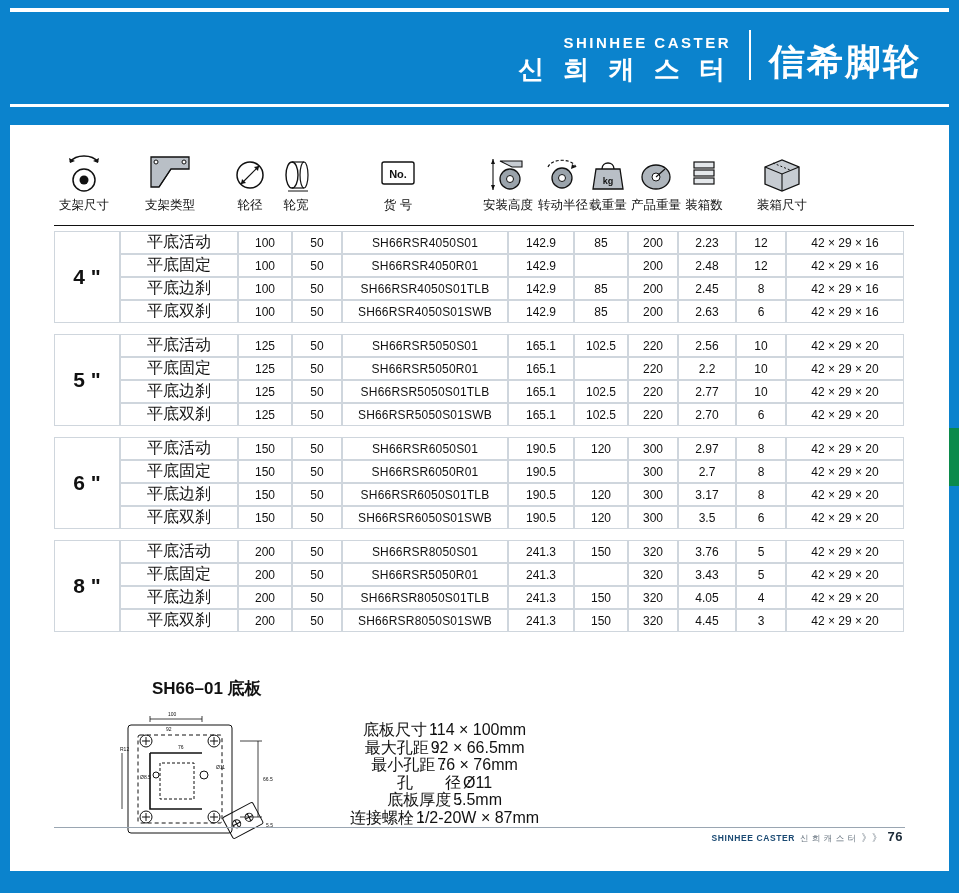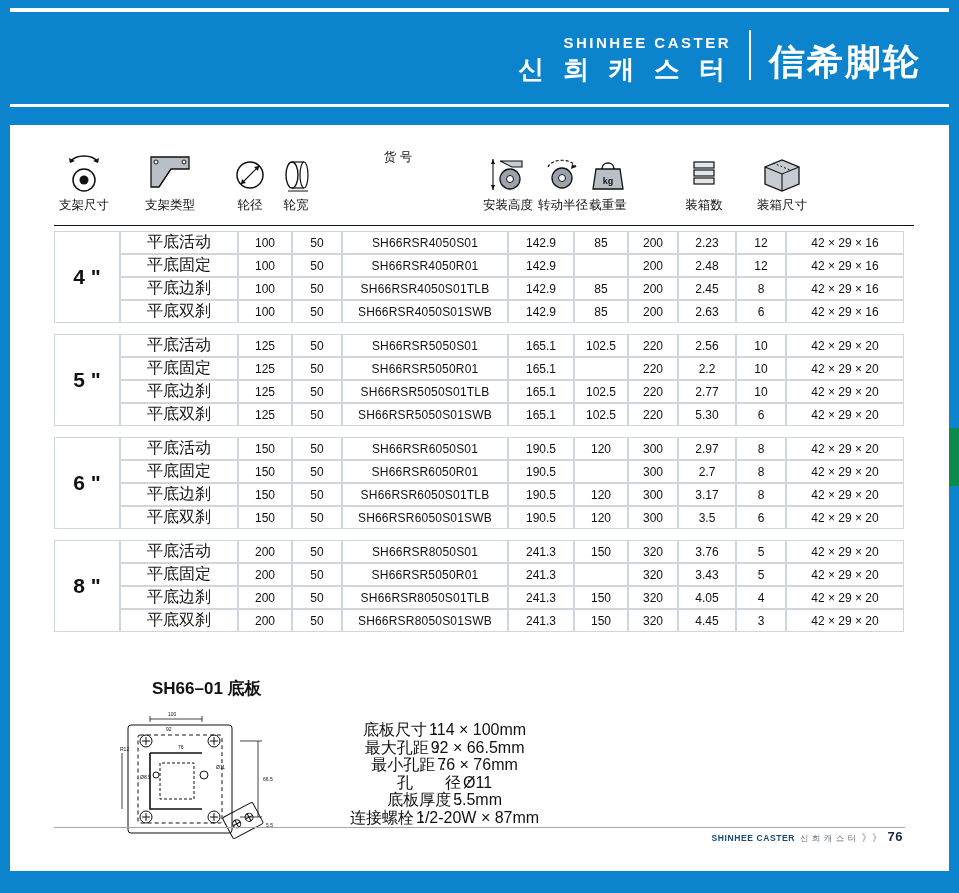--- a/index.html
+++ b/index.html
@@ -206,20 +206,26 @@
             <line x1="18" y1="13" x2="30" y2="13" stroke="#111" stroke-width="1.2"></line>
             <line x1="18" y1="39" x2="30" y2="39" stroke="#111" stroke-width="1.2"></line>
             <ellipse cx="30" cy="26" rx="4" ry="13" stroke="#111" stroke-width="1.2" fill="none"></ellipse>
             <path d="M14 42 L34 42" stroke="#111" stroke-width="1"></path>
           </svg>
         </div>
         <div class="cap">轮宽</div>
       </div>
 
       <div class="ih" style="left:264px;width:160px;">
+        <div class="glyph">
+          <svg width="60" height="46" viewBox="0 0 60 46">
+            <rect x="14" y="13" width="32" height="22" rx="2" stroke="#111" stroke-width="1.4" fill="none"></rect>
+            <text x="30" y="29" font-family="Liberation Sans, sans-serif" font-size="11" font-weight="bold" text-anchor="middle" fill="#111">No.</text>
+          </svg>
+        </div>
         <div class="cap">货  号</div>
       </div>
 
       <div class="ih" style="left:424px;width:60px;">
         <div class="glyph">
           <svg width="52" height="46" viewBox="0 0 52 46">
             <circle cx="28" cy="30" r="10" fill="#9aa3ab" stroke="#111" stroke-width="1.3"></circle>
             <circle cx="28" cy="30" r="3.5" fill="#fff" stroke="#111" stroke-width="1"></circle>
             <path d="M18 12 L40 12 L40 18 L30 18 Z" fill="#c7ccd2" stroke="#111" stroke-width="1.1"></path>
             <line x1="11" y1="10" x2="11" y2="41" stroke="#111" stroke-width="1.1"></line>
@@ -246,20 +252,30 @@
         <div class="glyph">
           <svg width="44" height="46" viewBox="0 0 44 46">
             <path d="M10 20 L34 20 L37 40 L7 40 Z" fill="#b9bfc6" stroke="#111" stroke-width="1.3"></path>
             <path d="M16 20 C16 12,28 12,28 20" stroke="#111" stroke-width="1.4" fill="none"></path>
             <text x="22" y="35" font-family="Liberation Sans, sans-serif" font-size="9" font-weight="bold" text-anchor="middle" fill="#111">kg</text>
           </svg>
         </div>
         <div class="cap">载重量</div>
       </div>
 
+      <div class="ih" style="left:576px;width:52px;">
+        <div class="glyph">
+          <svg width="48" height="46" viewBox="0 0 48 46">
+            <ellipse cx="24" cy="28" rx="14" ry="12" fill="#aeb5bc" stroke="#111" stroke-width="1.3"></ellipse>
+            <circle cx="24" cy="28" r="4" fill="#fff" stroke="#111" stroke-width="1"></circle>
+            <line x1="24" y1="28" x2="33" y2="20" stroke="#111" stroke-width="1.2"></line>
+          </svg>
+        </div>
+        <div class="cap">产品重量</div>
+      </div>
 
       <div class="ih" style="left:628px;width:44px;">
         <div class="glyph">
           <svg width="44" height="46" viewBox="0 0 44 46">
             <rect x="12" y="13" width="20" height="6" stroke="#111" stroke-width="1.2" fill="#e4e7ea"></rect>
             <rect x="12" y="21" width="20" height="6" stroke="#111" stroke-width="1.2" fill="#e4e7ea"></rect>
             <rect x="12" y="29" width="20" height="6" stroke="#111" stroke-width="1.2" fill="#e4e7ea"></rect>
           </svg>
         </div>
         <div class="cap">装箱数</div>
@@ -371,21 +387,21 @@
             <td class="box">42 × 29 × 20</td>
           </tr>
           <tr>
             <td class="type">平底双刹</td>
             <td class="dia">125</td>
             <td class="wid">50</td>
             <td class="no">SH66RSR5050S01SWB</td>
             <td class="mh">165.1</td>
             <td class="tr">102.5</td>
             <td class="load">220</td>
-            <td class="pw">5.30</td>
+            <td class="pw">2.70</td>
             <td class="qty">6</td>
             <td class="box">42 × 29 × 20</td>
           </tr>
           <tr class="spacer">
             <td colspan="11"></td>
           </tr>
           <tr>
             <td class="sz" rowspan="4">6 "</td>
             <td class="type">平底活动</td>
             <td class="dia">150</td>

